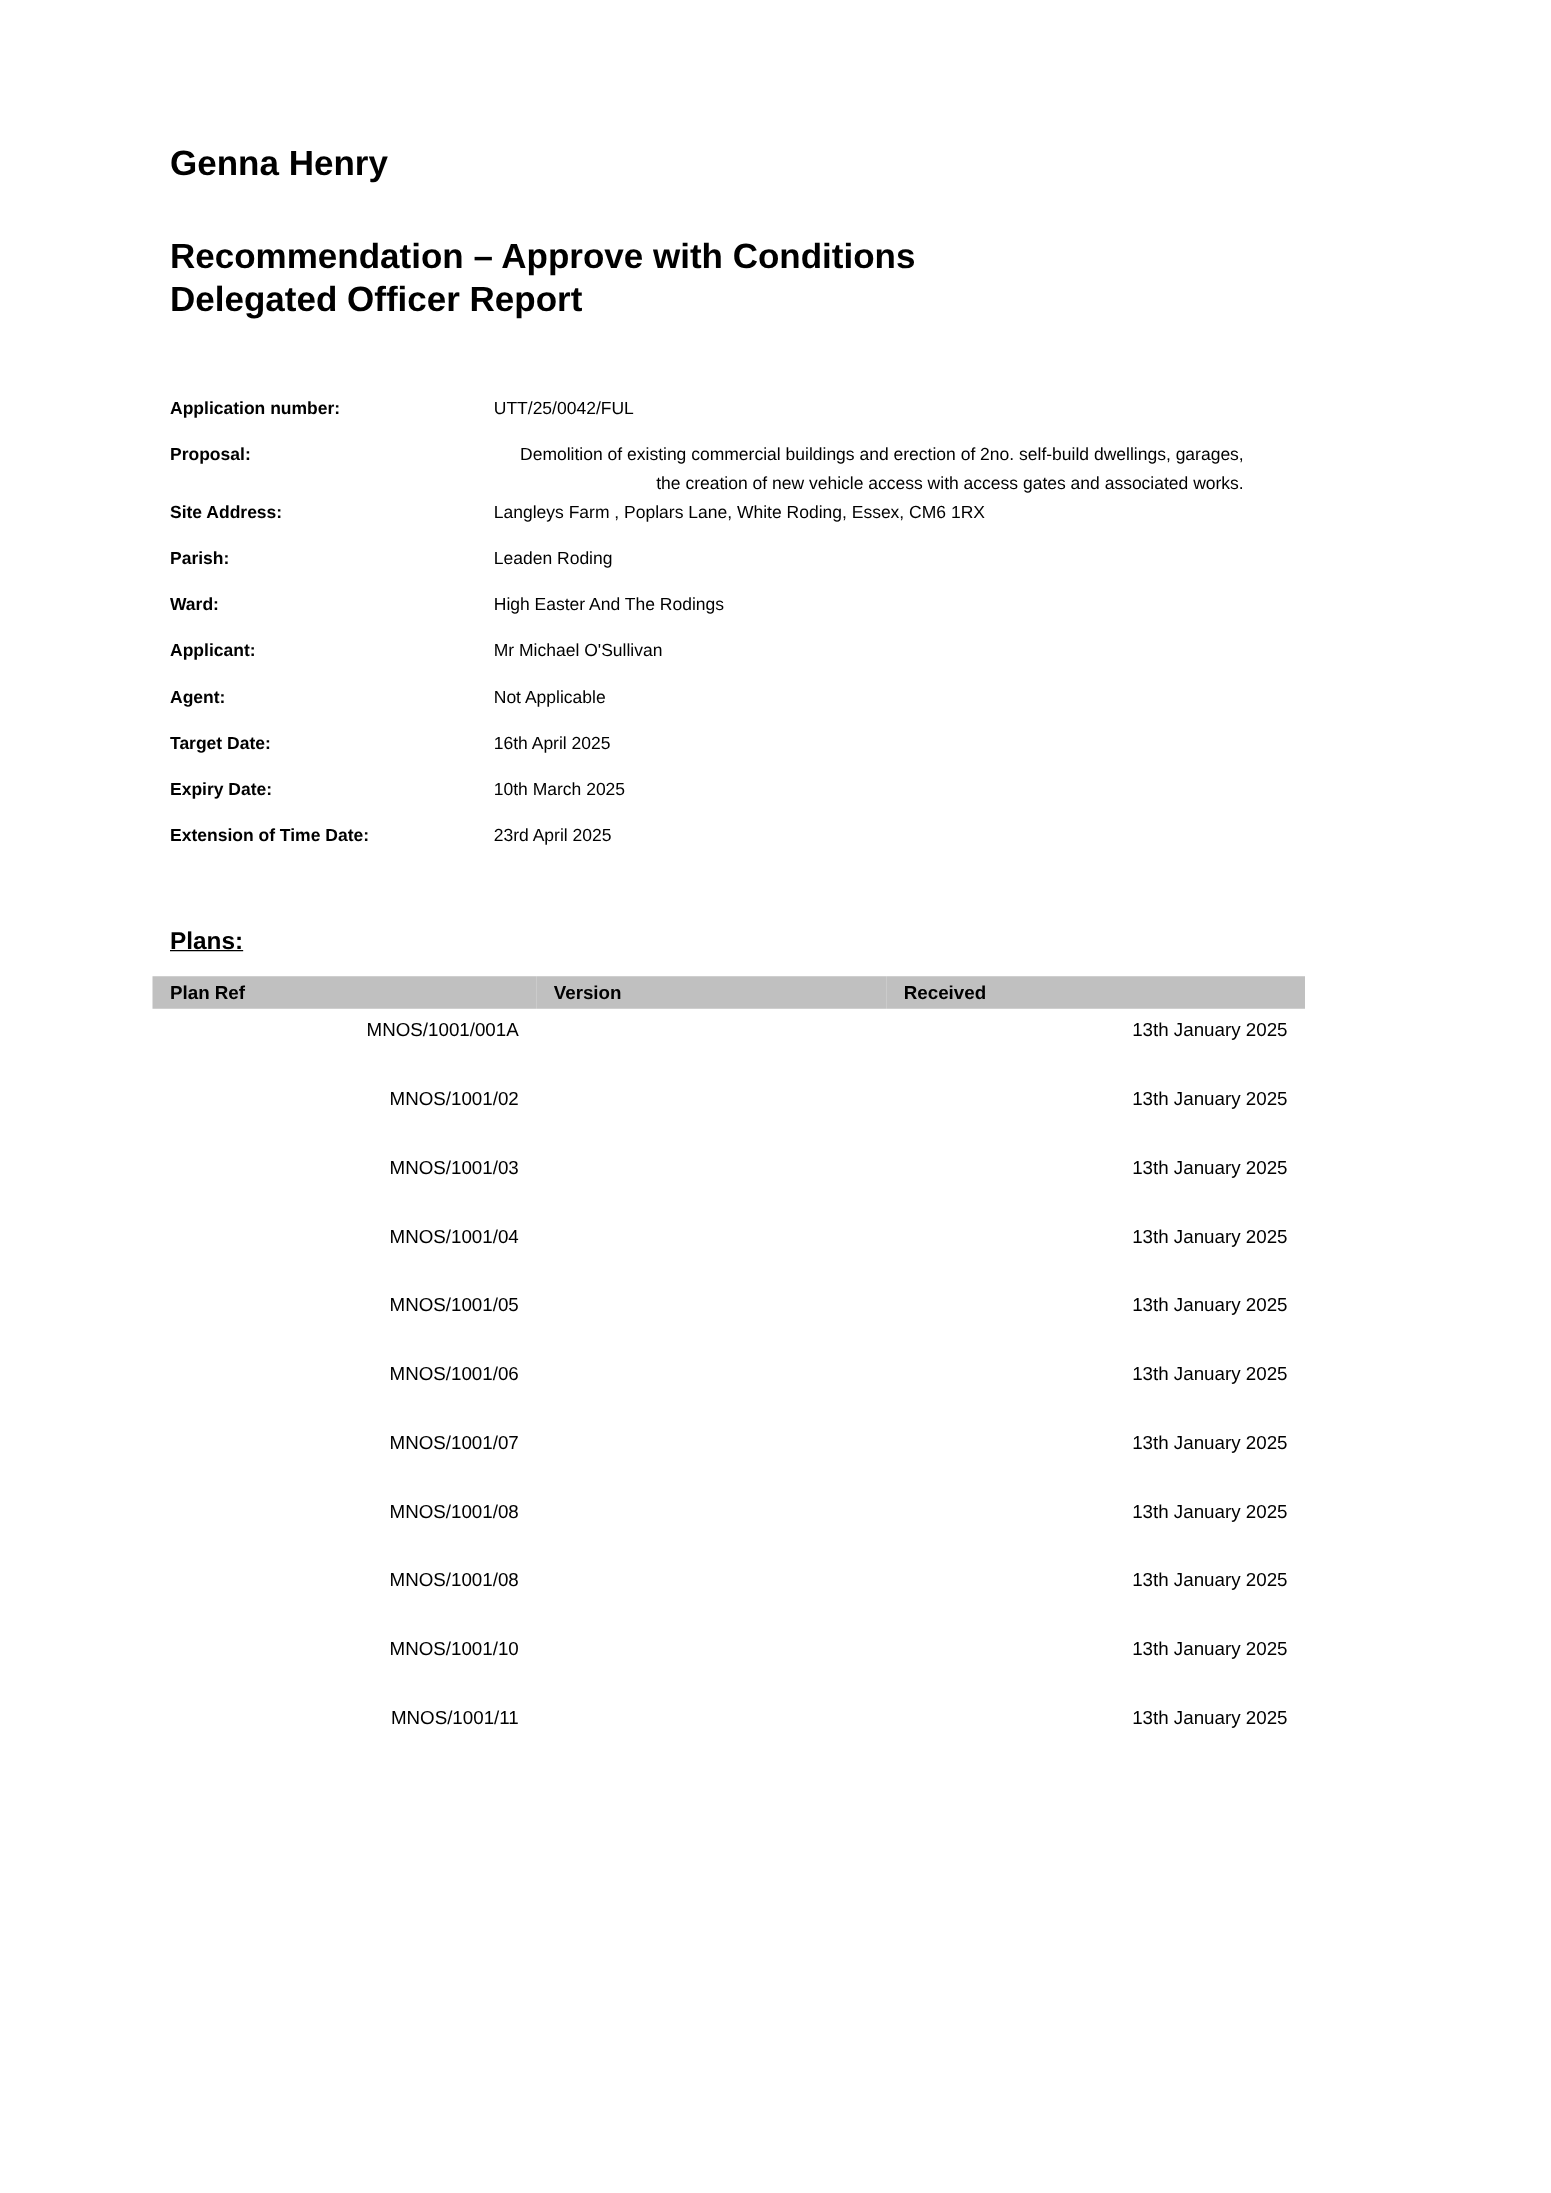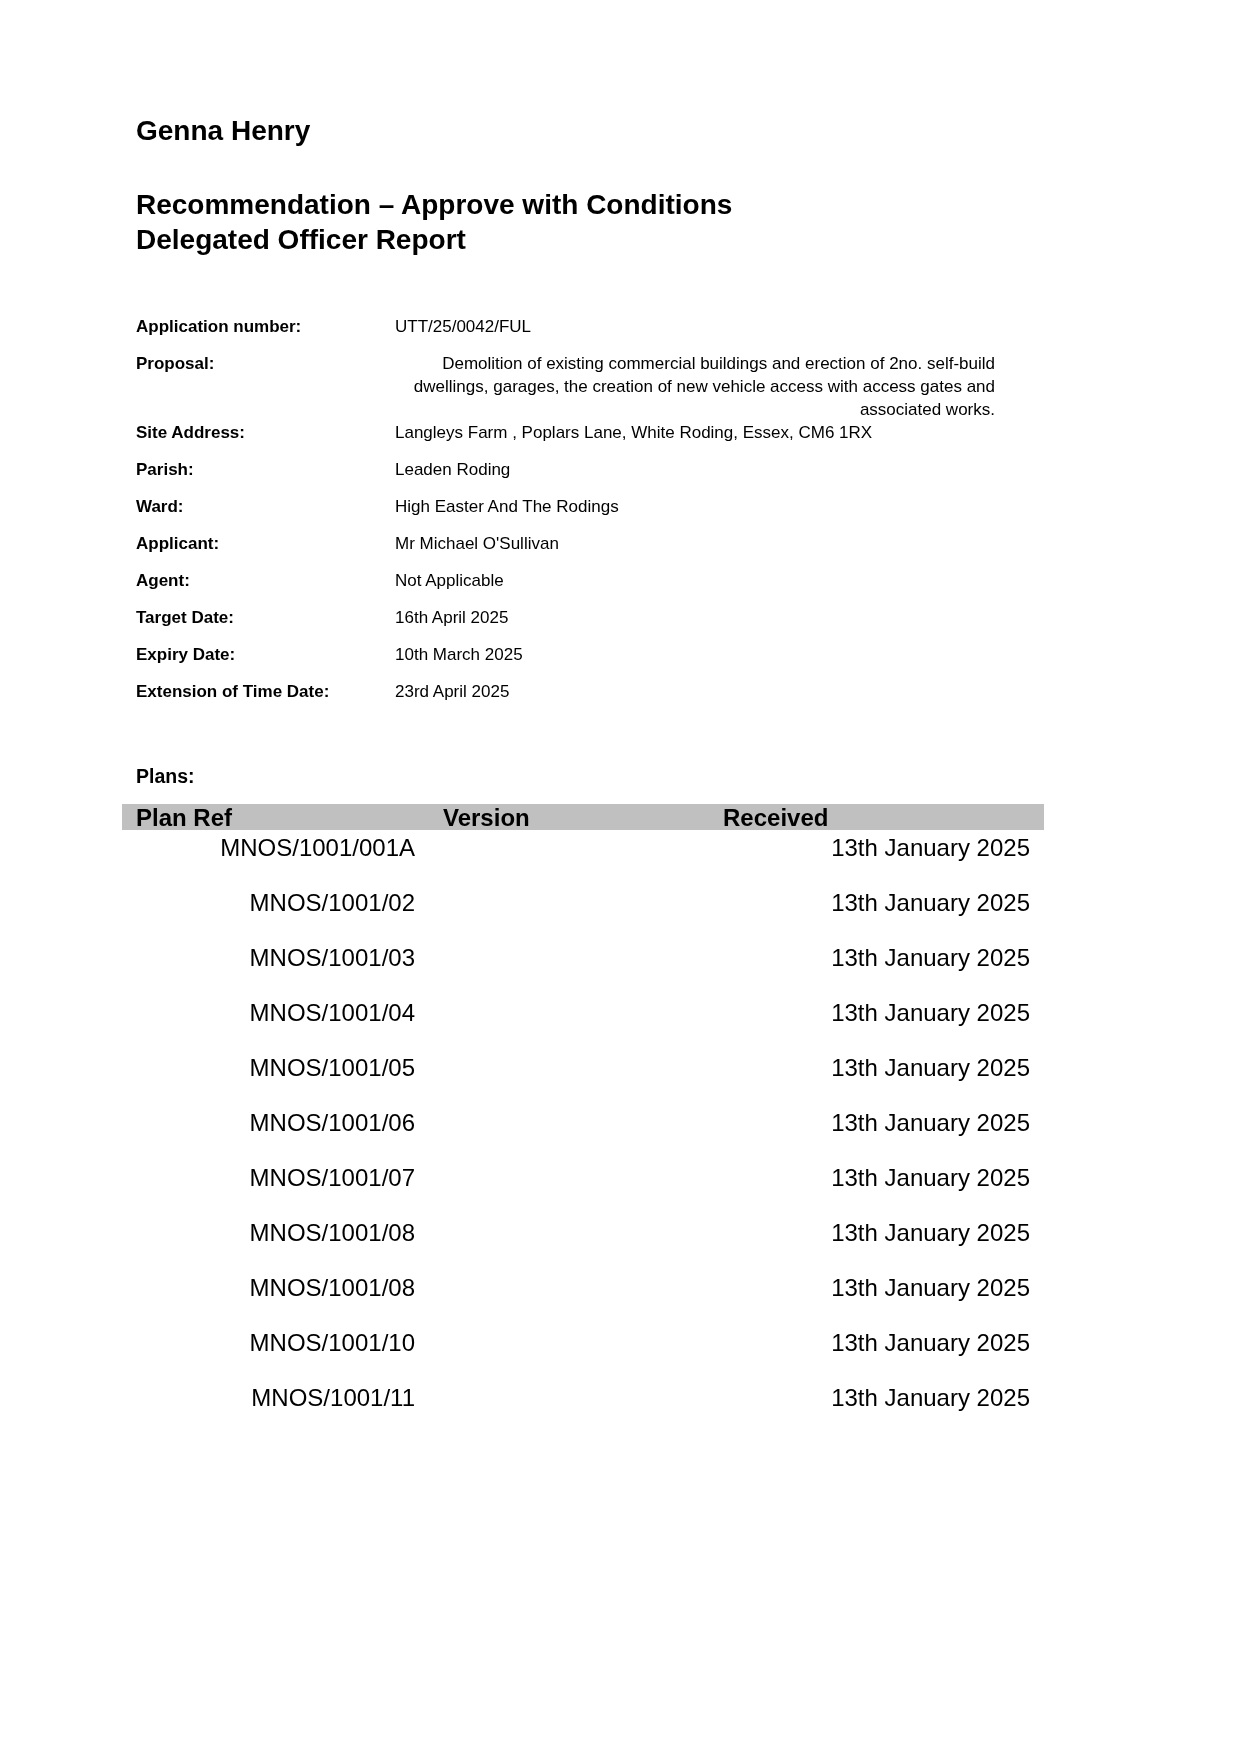--- a/index.html
+++ b/index.html
@@ -23,21 +23,21 @@
     line-height: 32px;
   }
   .doc-title {
     margin-top: 40px;
     font-size: 28px;
     font-weight: bold;
     line-height: 35px;
   }
   .fields {
     margin-top: 58px;
-    font-size: 17px;
+    font-size: 14px;
     line-height: 23px;
   }
   .field-row {
     display: flex;
     margin-bottom: 14px;
   }
   .field-row.tight {
     margin-bottom: 0;
   }
   .field-label {
@@ -47,28 +47,29 @@
   }
   .field-value {
     max-width: 600px;
     text-align: right;
   }
   .plans-heading {
     margin-top: 62px;
     font-size: 19.5px;
     font-weight: bold;
     line-height: 23px;
+    text-decoration: underline;
   }
   table.plans-table {
     margin-top: 16px;
     margin-left: -14px;
     width: 922px;
     border-collapse: collapse;
     table-layout: fixed;
-    font-size: 24px;
+    font-size: 15px;
     line-height: 23px;
   }
   table.plans-table col.c1 { width: 307px; }
   table.plans-table col.c2 { width: 280px; }
   table.plans-table col.c3 { width: 335px; }
   table.plans-table thead th {
     background: #c0c0c0;
     font-weight: bold;
     text-align: left;
     padding: 2px 14px 1px 14px;

